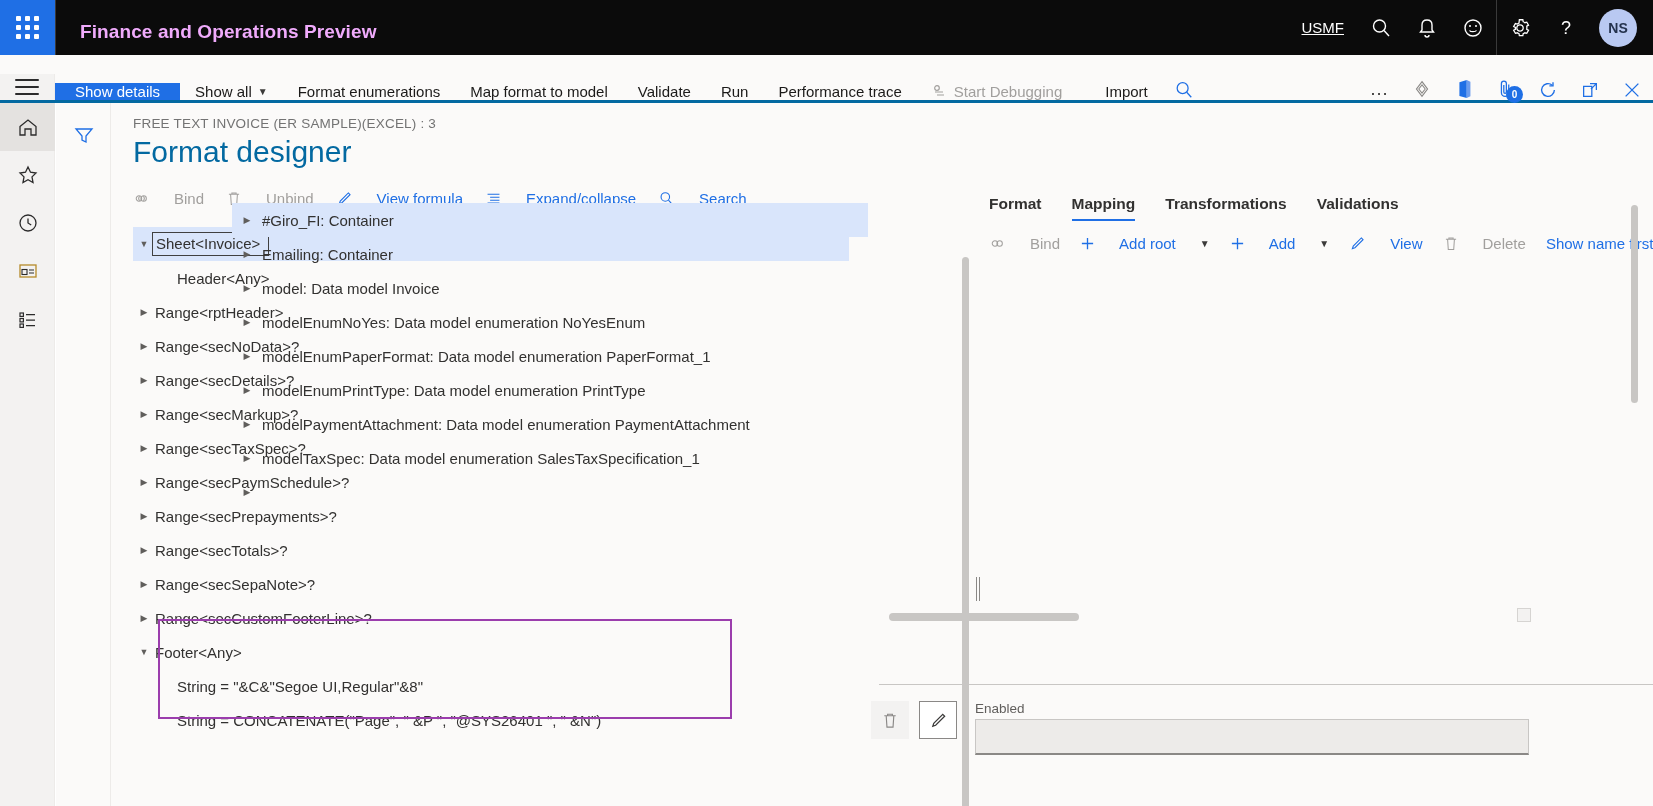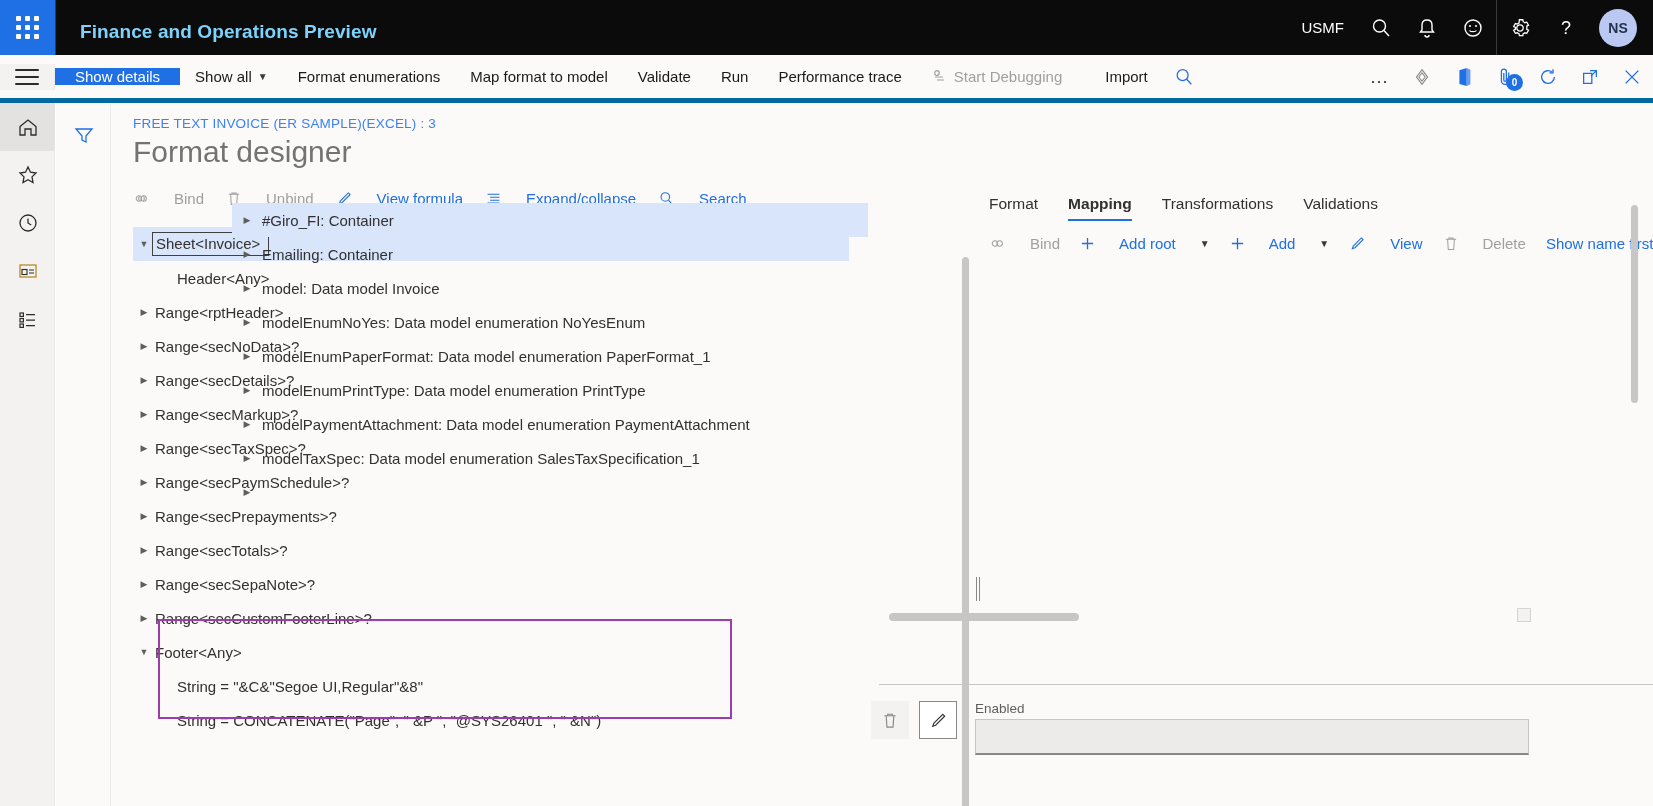--- a/index.html
+++ b/index.html
@@ -22,45 +22,45 @@
     display: flex; align-items: center; justify-content: center;
     flex: 0 0 55px; cursor: pointer;
   }
   .waffle-grid {
     display: grid; grid-template-columns: repeat(3, 5px);
     grid-template-rows: repeat(3, 5px); gap: 4px;
   }
   .waffle-grid i { display:block; width:5px; height:5px; background:#fff; border-radius:1px; }
   .topbar-sep { width:1px; height:55px; background:#3a3a3a; flex:0 0 1px; }
   .app-title {
-    color: #7dd3fc; font-size: 19px; font-weight: bold;
+    color: #f0abfc; font-size: 19px; font-weight: bold;
     padding: 0 24px; white-space: nowrap; letter-spacing: .1px; margin-top: 8px;
   }
   .topbar-spacer { flex: 1 1 auto; }
   .topbar-right { display:flex; align-items:center; height:55px; padding-right: 12px; }
   .company-label {
-    color:#ffffff; font-size:15px; padding: 0 14px; white-space:nowrap;
+    color:#ffffff; font-size:15px; padding: 0 14px; white-space:nowrap;text-decoration:underline;
   }
   .tb-icon {
     width: 46px; height:55px; display:flex; align-items:center; justify-content:center;
     color:#ffffff; cursor:pointer;
   }
   .tb-icon svg { display:block; }
   .avatar {
     width: 38px; height: 38px; border-radius: 50%;
     background: #b9c9f2; color:#24324d; font-size:14px; font-weight:600;
     display:flex; align-items:center; justify-content:center;
     margin-left: 10px; margin-right: 4px; cursor:pointer;
   }
 
   
   .cmdbar {
     position:absolute; top:55px; left:0; width:1653px; height:48px;
-    background:#fbfaf9; border-bottom:5px solid #0369a1;
-    display:flex; align-items:center;
+    background:#fbfaf9; border-bottom:3px solid #0369a1;
+    display:flex; align-items:flex-end;
   }
   .hamburger {
     width:55px; flex:0 0 55px; background:#f3f2f1;
     display:flex; align-items:center; justify-content:center; cursor:pointer;
     border-right: 1px solid #edebe9;
   }
   .hamburger .bars { width:24px; }
   .hamburger .bars i { display:block; height:2px; background:#2b2b2b; margin:5px 0; border-radius:1px;}
   .showdetails {
     background:#1f6fe5; color:#fff; font-size:15px;
@@ -102,22 +102,22 @@
   .filtercol {
     position:absolute; top:103px; left:56px; width:55px; height:703px;
     background:#fbfaf9; border-right:1px solid #edebe9;
   }
   .filter-icon { margin: 12px auto 0; width:55px; height:40px; display:flex;
     align-items:center; justify-content:center; color:#1f6fe5; cursor:pointer; }
 
   
   .content { position:absolute; top:103px; left:111px; width:1542px; height:703px; background:#fbfaf9; }
 
-  .breadcrumb { font-size:13.5px; color:#3b82f6; padding: 13px 0 0 22px; letter-spacing:.2px;}
-  .page-title { font-size:30px; color:#737373; padding: 4px 17px 0 22px; font-weight:400; }
+  .breadcrumb { font-size:13.5px; color:#737373; padding: 13px 0 0 22px; letter-spacing:.2px;}
+  .page-title { font-size:30px; color:#0369a1; padding: 4px 17px 0 22px; font-weight:400; }
 
   
   .leftpane { position:absolute; left:0; top:74px; width:745px; height:629px; }
   .pane-toolbar { display:flex; align-items:center; padding-left:22px; height:42px; gap: 22px; }
   .tb-btn { display:flex; align-items:center; gap:24px; font-size:15px; color:#1f6fe5; cursor:pointer; white-space:nowrap;}
   .tb-btn.disabled { color:#a19f9d; cursor:default; }
 
   .tree { position:absolute; top:50px; left:22px; width:716px; height:575px; overflow:hidden; }
   .tree-row {
     height:34px; display:flex; align-items:center; font-size:15px; color:#323130;
@@ -147,21 +147,21 @@
   
   .splitter {
     position:absolute; left:864px; top:470px; width:5px; height:32px;
     display:flex; align-items:center; justify-content:center; cursor:col-resize;
   }
   .splitter i { display:block; width:1px; height:24px; background:#8a8886; margin:0 1px;}
 
   
   .rightpane { position:absolute; left:765px; top:74px; width:777px; height:629px; }
   .tabs { display:flex; align-items:flex-end; height:44px; padding-left:113px; gap:30px; }
-  .tab { font-size:15.5px; color:#323130; padding-bottom:8px; cursor:pointer; position:relative; white-space:nowrap;}
+  .tab { font-size:15.5px; color:#323130; padding-bottom:8px; cursor:pointer; position:relative; white-space:nowrap;font-weight:bold;}
   .tab.active { font-weight:bold; }
   .tab.active::after {
     content:''; position:absolute; left:0; right:0; bottom:0; height:2px; background:#1f6fe5;
   }
   .rp-toolbar { display:flex; align-items:center; height:44px; padding-left:113px; gap:20px; }
 
   .rp-list {
     position:absolute; top:100px; left:121px; width:636px; height:296px; overflow:hidden;
   }
   .rp-row {

